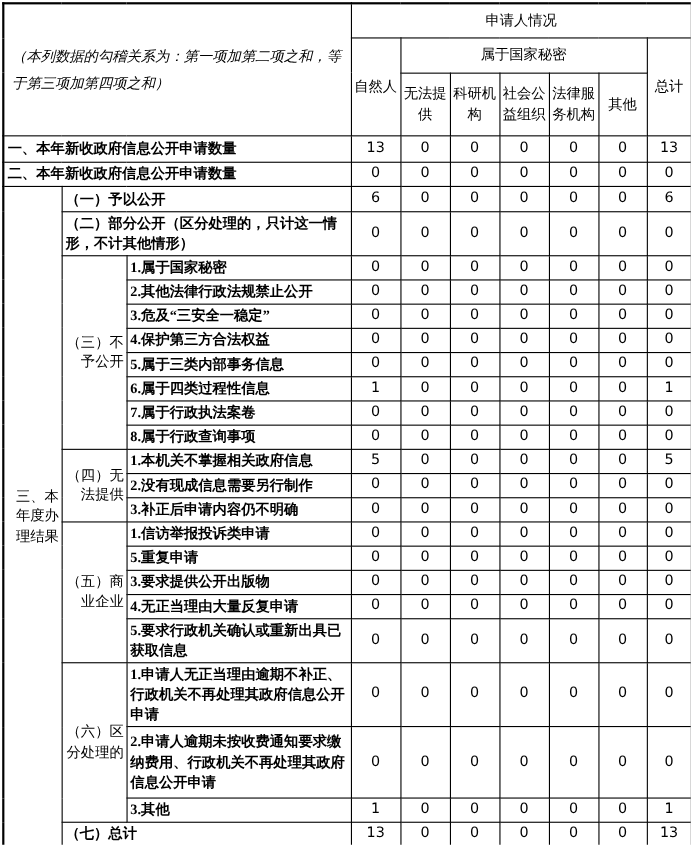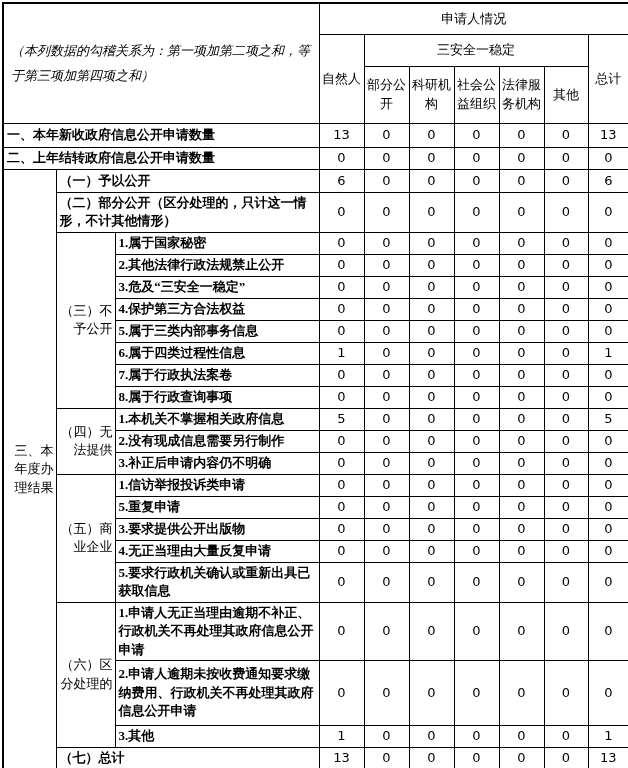--- a/index.html
+++ b/index.html
@@ -36,44 +36,44 @@
         <col style="width:41px">
 </colgroup>
 
 <tbody>
         <tr style="height:25px">
   <td class="note" rowspan="3" colspan="3">（本列数据的勾稽关系为：第一项加第二项之和，等于第三项加第四项之和）</td>
   <td class="hc" colspan="7">申请人情况</td>
 </tr>
 <tr style="height:22px">
   <td class="hc" rowspan="2">自然人</td>
-  <td class="hc" colspan="5">三安全一稳定</td>
+  <td class="hc" colspan="5">属于国家秘密</td>
   <td class="hc" rowspan="2">总计</td>
 </tr>
 <tr style="height:57px">
-  <td class="hc">部分公开</td>
+  <td class="hc">无法提供</td>
   <td class="hc">科研机构</td>
   <td class="hc">社会公益组织</td>
   <td class="hc">法律服务机构</td>
   <td class="hc">其他</td>
 </tr>
 
 <tr style="height:24px">
   <td class="lbl" colspan="3">一、本年新收政府信息公开申请数量</td>
   <td class="v">13</td>
   <td class="v">0</td>
   <td class="v">0</td>
   <td class="v">0</td>
   <td class="v">0</td>
   <td class="v">0</td>
   <td class="v">13</td>
 </tr>
 
 <tr style="height:22px">
-  <td class="lbl" colspan="3">二、上年结转政府信息公开申请数量</td>
+  <td class="lbl" colspan="3">二、本年新收政府信息公开申请数量</td>
   <td class="v">0</td>
   <td class="v">0</td>
   <td class="v">0</td>
   <td class="v">0</td>
   <td class="v">0</td>
   <td class="v">0</td>
   <td class="v">0</td>
 </tr>
 
 <tr style="height:23px">

